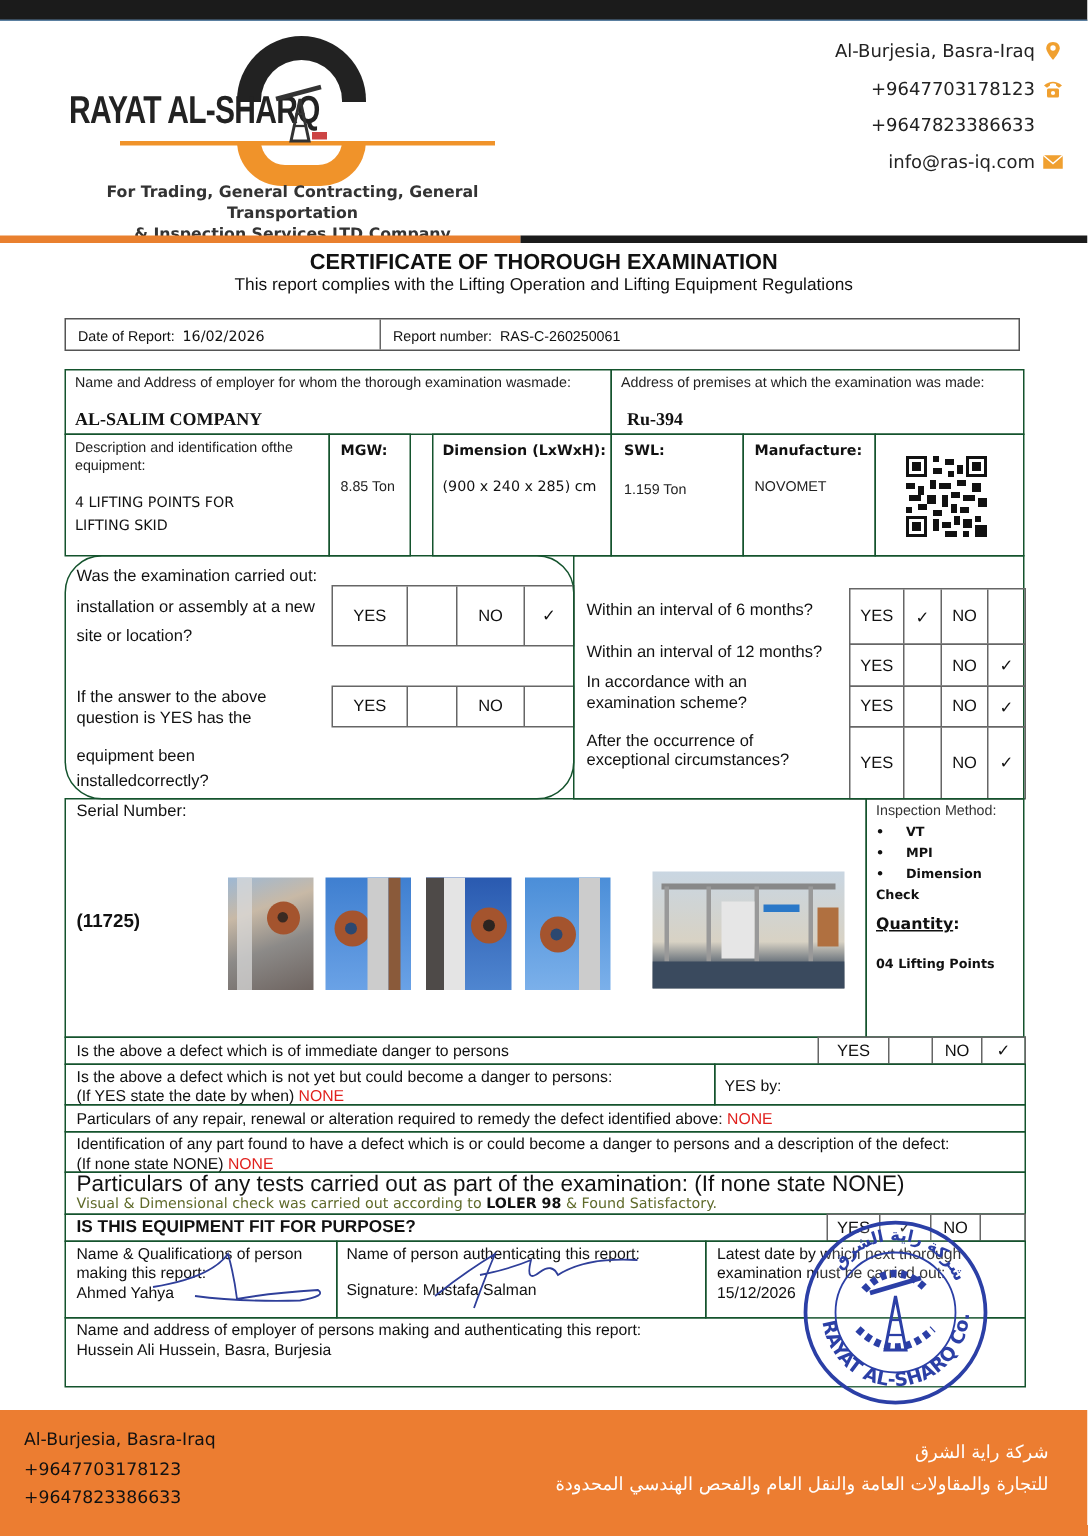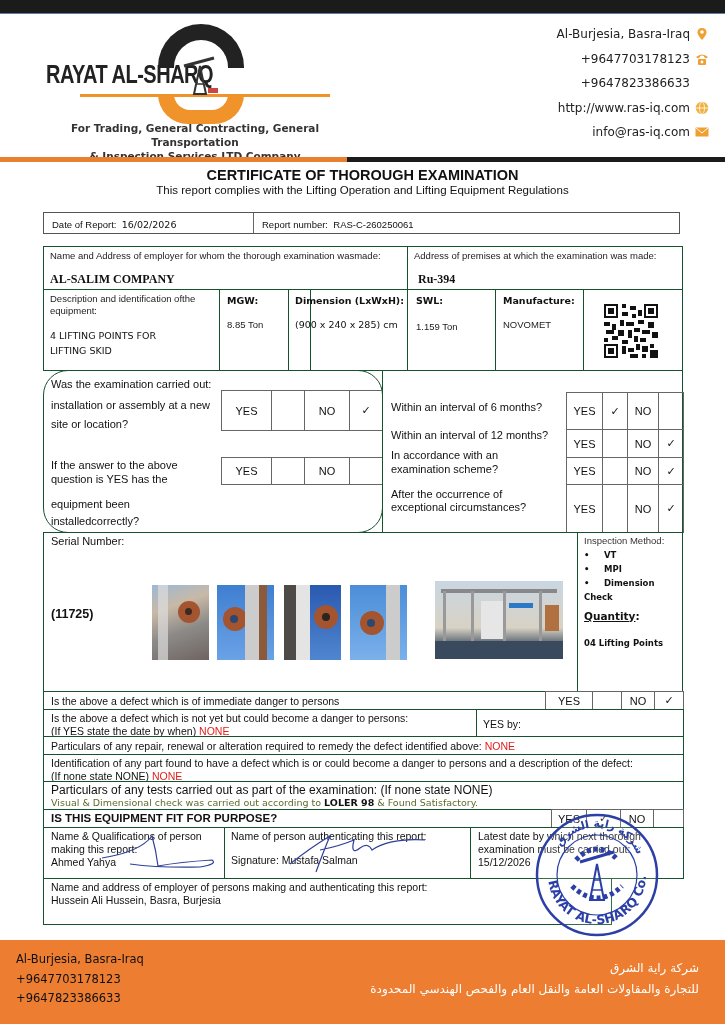--- a/index.html
+++ b/index.html
@@ -100,28 +100,20 @@
         <path d="M1 5 Q7 0 13 5 L11 6.5 L9 5 L9 4 Q7 3 5 4 L5 5 L3 6.5 Z" fill="#f0a030"></path>
         <rect x="3" y="7" width="8" height="6" rx="1" fill="#f0a030"></rect>
         <circle cx="7" cy="10" r="1.4" fill="#fff"></circle>
       </svg>
   </div>
   <div class="contact-row">
     <span>+9647823386633</span>
     <span class="ci blank"></span>
   </div>
   <div class="contact-row">
-    <span>http://www.ras-iq.com</span>
-    <svg class="ci" viewBox="0 0 14 14">
-        <circle cx="7" cy="7" r="6.2" fill="#f0b040"></circle>
-        <ellipse cx="7" cy="7" rx="2.5" ry="6" fill="none" stroke="#fff" stroke-width="0.8"></ellipse>
-        <line x1="1" y1="7" x2="13" y2="7" stroke="#fff" stroke-width="0.8"></line>
-      </svg>
-  </div>
-  <div class="contact-row">
     <span>info@ras-iq.com</span>
     <svg class="ci" viewBox="0 0 14 14">
         <rect x="0.5" y="2.5" width="13" height="9" fill="#f0a030"></rect>
         <path d="M0.5 2.5 L7 8 L13.5 2.5" fill="none" stroke="#fff" stroke-width="1"></path>
       </svg>
   </div>
 </div>
 
 <div class="divider">
     <div class="o"></div>
@@ -143,21 +135,21 @@
 <div class="cell" style="left:407px;top:246px;width:276px;height:44px;">
   <div style="position:absolute;left:6px;top:3px;" class="lbl">Address of premises at which the examination was made:</div>
   <div style="position:absolute;left:10px;top:26px;" class="bold-serif">Ru-394</div>
 </div>
 
 <div class="cell" style="left:43px;top:289px;width:177px;height:82px;">
   <div style="position:absolute;left:6px;top:3px;width:160px;" class="lbl">Description and identification ofthe equipment:</div>
   <div style="position:absolute;left:6px;top:40px;" class="sansval">4 LIFTING POINTS FOR</div>
   <div style="position:absolute;left:6px;top:55px;" class="sansval">LIFTING SKID</div>
 </div>
-<div class="cell" style="left:219px;top:289px;width:92px;height:82px;">
+<div class="cell" style="left:219px;top:289px;width:55px;height:82px;">
   <div style="position:absolute;left:7px;top:5px;" class="bold-sans">MGW:</div>
   <div style="position:absolute;left:7px;top:29px;" class="lbl">8.85 Ton</div>
 </div>
 <div class="cell" style="left:288px;top:289px;width:120px;height:82px;">
   <div style="position:absolute;left:6px;top:5px;" class="bold-sans">Dimension (LxWxH):</div>
   <div style="position:absolute;left:6px;top:29px;" class="sansval">(900 x 240 x 285) cm</div>
 </div>
 <div class="cell" style="left:407px;top:289px;width:89px;height:82px;">
   <div style="position:absolute;left:8px;top:5px;" class="bold-sans">SWL:</div>
   <div style="position:absolute;left:8px;top:31px;" class="lbl">1.159 Ton</div>
@@ -340,21 +332,21 @@
 <div class="cell" style="left:43px;top:736px;width:641px;height:19px;">
   <div style="position:absolute;left:7px;top:3px;font-size:10.5px;white-space:nowrap;"><span>Particulars of any repair, renewal or alteration required to remedy the defect identified above:</span> <span class="red">NONE</span></div>
 </div>
 
 <div class="cell" style="left:43px;top:754px;width:641px;height:28px;">
   <div style="position:absolute;left:7px;top:2px;font-size:10.5px;white-space:nowrap;">Identification of any part found to have a defect which is or could become a danger to persons and a description of the defect:</div>
   <div style="position:absolute;left:7px;top:15px;font-size:10.5px;"><span>(If none state NONE)</span> <span class="red">NONE</span></div>
 </div>
 
 <div class="cell" style="left:43px;top:781px;width:641px;height:29px;">
-  <div style="position:absolute;left:7px;top:2px;font-size:12px;">Particulars of any tests carried out as part of the examination: (If none state NONE)</div>
+  <div style="position:absolute;left:7px;top:2px;font-size:15px;">Particulars of any tests carried out as part of the examination: (If none state NONE)</div>
   <div style="position:absolute;left:7px;top:15px;white-space:nowrap;" class="olive"><span>Visual &amp; Dimensional check was carried out according to </span><b style="color:#111;">LOLER 98</b><span> &amp; Found Satisfactory.</span></div>
 </div>
 
 <div class="cell" style="left:43px;top:809px;width:641px;height:19px;">
   <div style="position:absolute;left:7px;top:2px;font-size:11.5px;font-weight:bold;">IS THIS EQUIPMENT FIT FOR PURPOSE?</div>
 </div>
 <div class="yn" style="left:551px;top:809px;width:133px;height:19px;">
   <div style="width:35px;">YES</div>
   <div style="width:34px;">✓</div>
   <div style="width:33px;">NO</div>
@@ -372,21 +364,21 @@
   <div style="position:absolute;left:6px;top:2px;font-size:10.5px;">Name of person authenticating this report:</div>
   <div style="position:absolute;left:6px;top:26px;font-size:10.5px;">Signature: Mustafa Salman</div>
 </div>
 <div class="cell" style="left:470px;top:827px;width:214px;height:52px;">
   <div style="position:absolute;left:7px;top:2px;font-size:10.5px;line-height:13px;">
     <div>Latest date by which next thorough</div>
     <div>examination must be carried out:</div>
     <div>15/12/2026</div>
   </div>
 </div>
-<div class="cell" style="left:43px;top:878px;width:569px;height:47px;">
+<div class="cell" style="left:43px;top:878px;width:641px;height:47px;">
   <div style="position:absolute;left:7px;top:2px;font-size:10.5px;">Name and address of employer of persons making and authenticating this report:</div>
   <div style="position:absolute;left:7px;top:15px;font-size:10.5px;">Hussein Ali Hussein, Basra, Burjesia</div>
 </div>
 
 <svg class="sig" style="left:100px;top:830px;" width="125" height="45" viewBox="0 0 125 45">
   <path d="M2 28 Q40 22 52 6 Q56 20 58 36 Q80 32 112 30 Q118 34 100 37 Q60 38 30 34" fill="none" stroke="#2f3f9a" stroke-width="1.2"></path>
 </svg>
 <svg class="sig" style="left:280px;top:828px;" width="150" height="55" viewBox="0 0 150 55">
   <path d="M10 36 Q30 20 50 8 Q44 22 36 44 M40 22 Q60 18 74 12 Q70 28 80 20 Q88 14 92 22 Q110 10 145 12" fill="none" stroke="#2f3f9a" stroke-width="1.2"></path>
 </svg>

